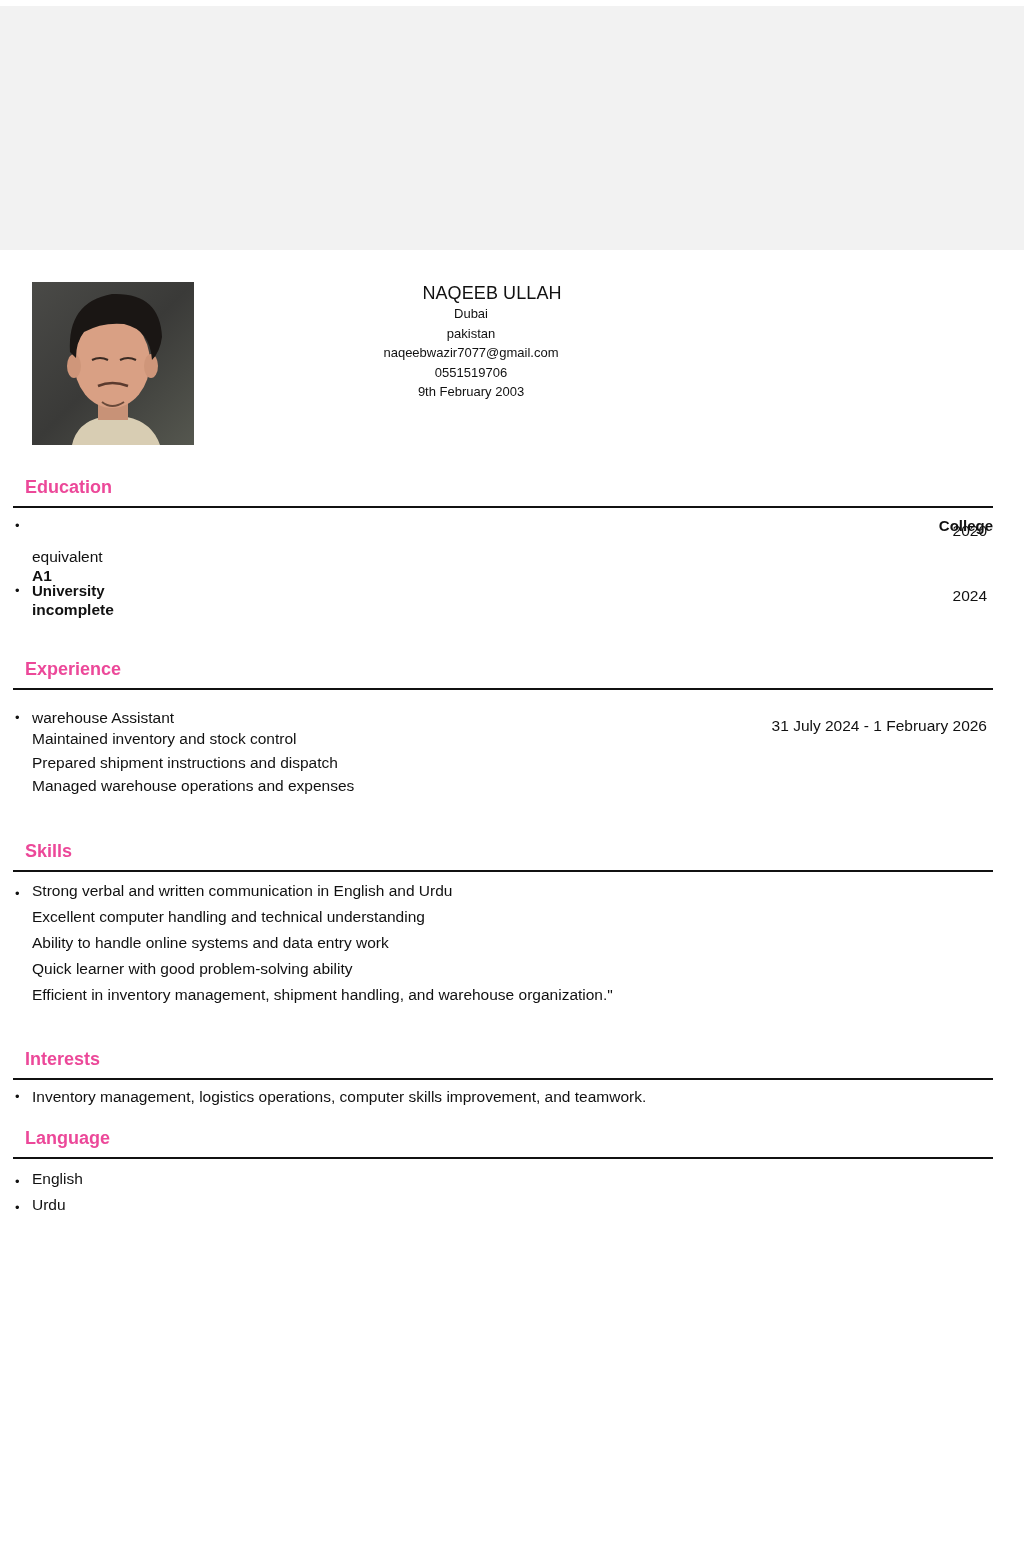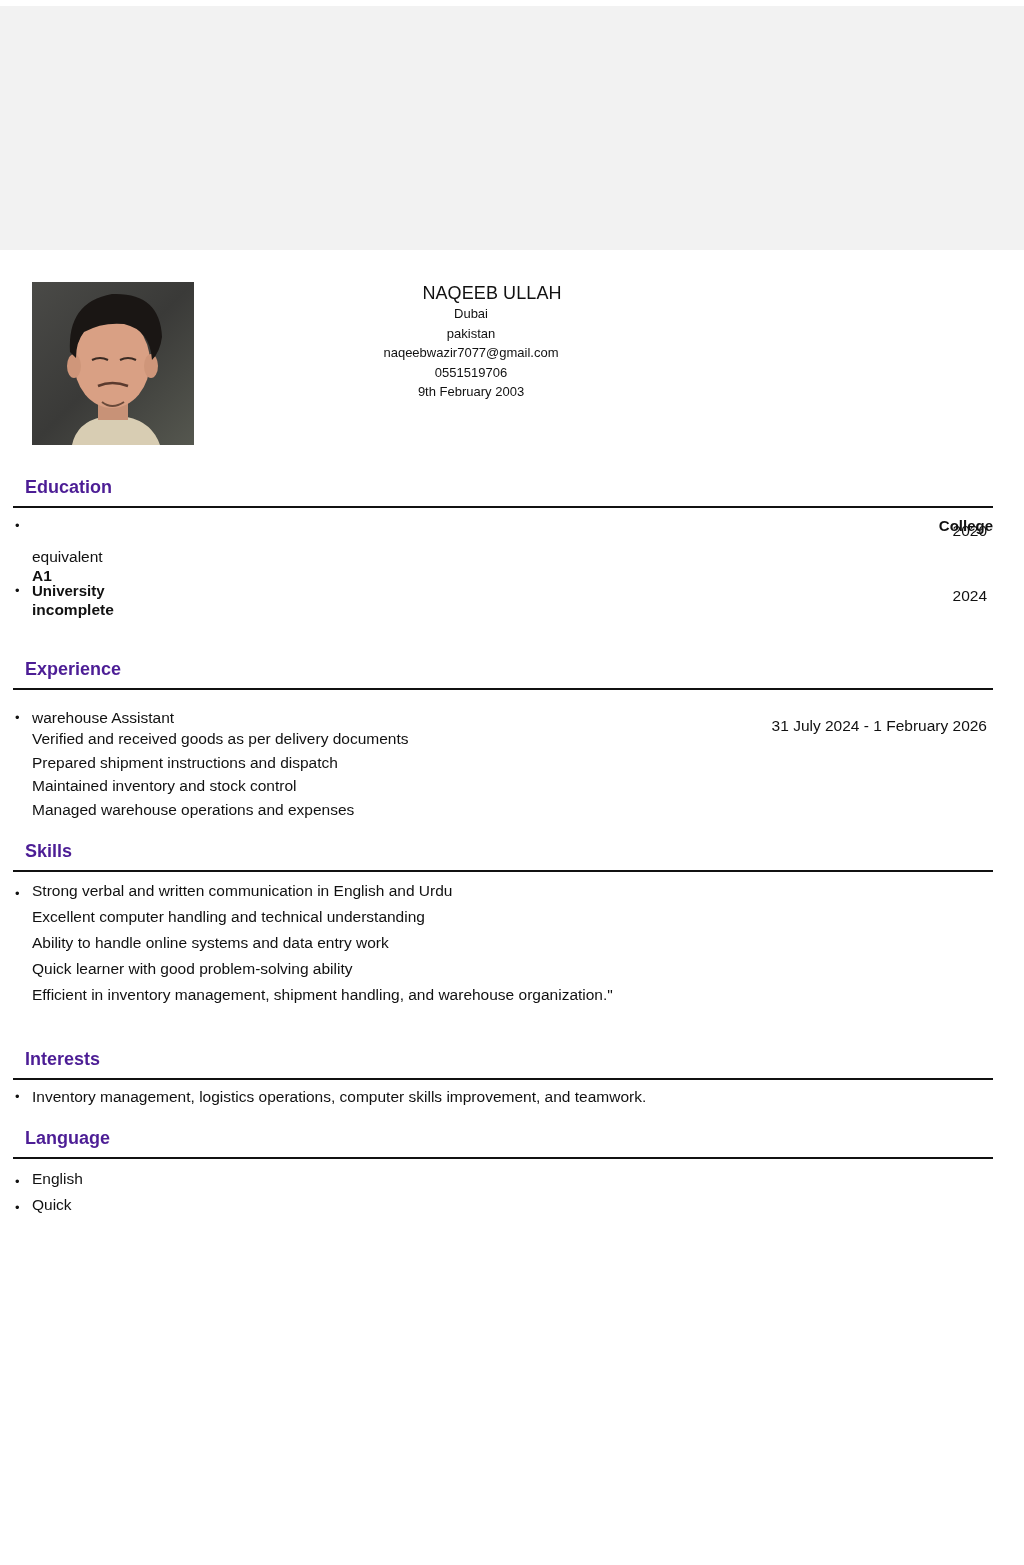--- a/index.html
+++ b/index.html
@@ -8,21 +8,21 @@
 
     .top-band { position: absolute; left: 0; top: 6px; width: 1024px; height: 244px; background: #f2f2f2; }
 
     .header { position: absolute; left: 0; top: 250px; width: 932px; height: 210px; }
     .photo { position: absolute; left: 32px; top: 32px; width: 162px; height: 163px; overflow: hidden; background: #3f3f3d; }
     .contact { position: absolute; left: 340px; top: 32px; width: 262px; text-align: center; }
     .contact .name { font-size: 18px; color: #111; letter-spacing: 0.1px; line-height: 22px; position: relative; left: 21px; }
     .contact .line { font-size: 13px; line-height: 19.5px; color: #111; }
 
     .section { position: absolute; left: 13px; width: 980px; }
-    .section-title { font-size: 18px; font-weight: bold; padding-left: 12px; line-height: 22px; color: #4c1d95; }
+    .section-title { font-size: 18px; font-weight: bold; padding-left: 12px; line-height: 22px; color: #ec4899; }
     .rule { height: 2px; background: #111; margin-top: 8px; }
 
     ul.items { list-style: none; }
     .item { position: relative; padding-left: 19px; font-size: 15.5px; line-height: 19px; }
     .item .bullet { position: absolute; left: 2px; top: 0; font-size: 13px; }
     .right-date { position: absolute; right: 6px; font-weight: normal; font-size: 15.5px; }
     .bold { font-weight: bold; }
   </style>
 </head>
 <body>
@@ -82,23 +82,22 @@
   </ul>
 </div>
 
 <div class="section" style="top:658px;">
   <div class="section-title">Experience</div>
   <div class="rule"></div>
   <ul class="items" style="margin-top:18px;">
     <li class="item" style="line-height:23.5px;">
       <span class="bullet" style="top:-2px;">•</span>
       <div style="line-height:19px;">warehouse Assistant</div>
-      <div>Verified and received goods as per delivery documents</div>
+      <div>Maintained inventory and stock control</div>
       <div>Prepared shipment instructions and dispatch</div>
-      <div>Maintained inventory and stock control</div>
       <div>Managed warehouse operations and expenses</div>
       <span class="right-date" style="top:8px;line-height:19px;">31 July 2024 - 1 February 2026</span>
     </li>
   </ul>
 </div>
 
 <div class="section" style="top:840px;">
   <div class="section-title">Skills</div>
   <div class="rule"></div>
   <ul class="items" style="margin-top:6px;">
@@ -127,16 +126,16 @@
 <div class="section" style="top:1127px;">
   <div class="section-title">Language</div>
   <div class="rule" style="height:1.5px;"></div>
   <ul class="items" style="margin-top:7px;">
     <li class="item" style="line-height:26px;">
       <span class="bullet" style="top:3px;">•</span>
       <span>English</span>
     </li>
     <li class="item" style="line-height:26px;">
       <span class="bullet" style="top:3px;">•</span>
-      <span>Quick</span>
+      <span>Urdu</span>
     </li>
   </ul>
 </div>
 
 </body></html>

